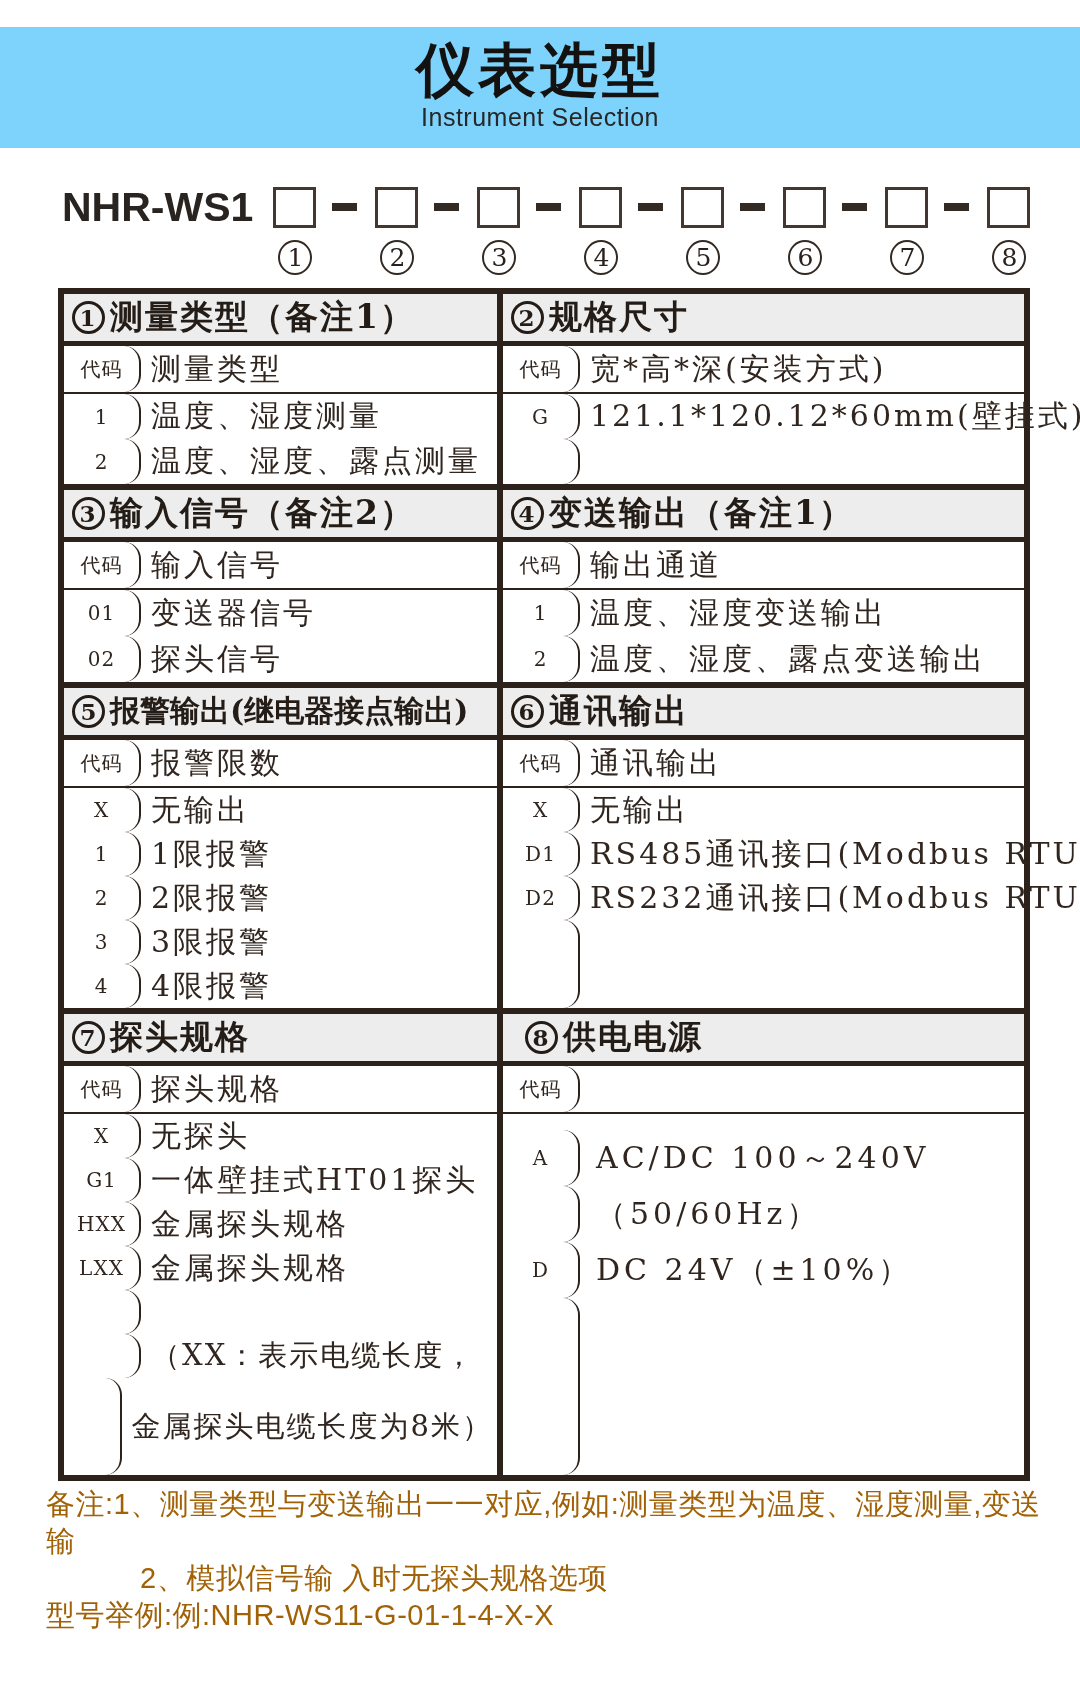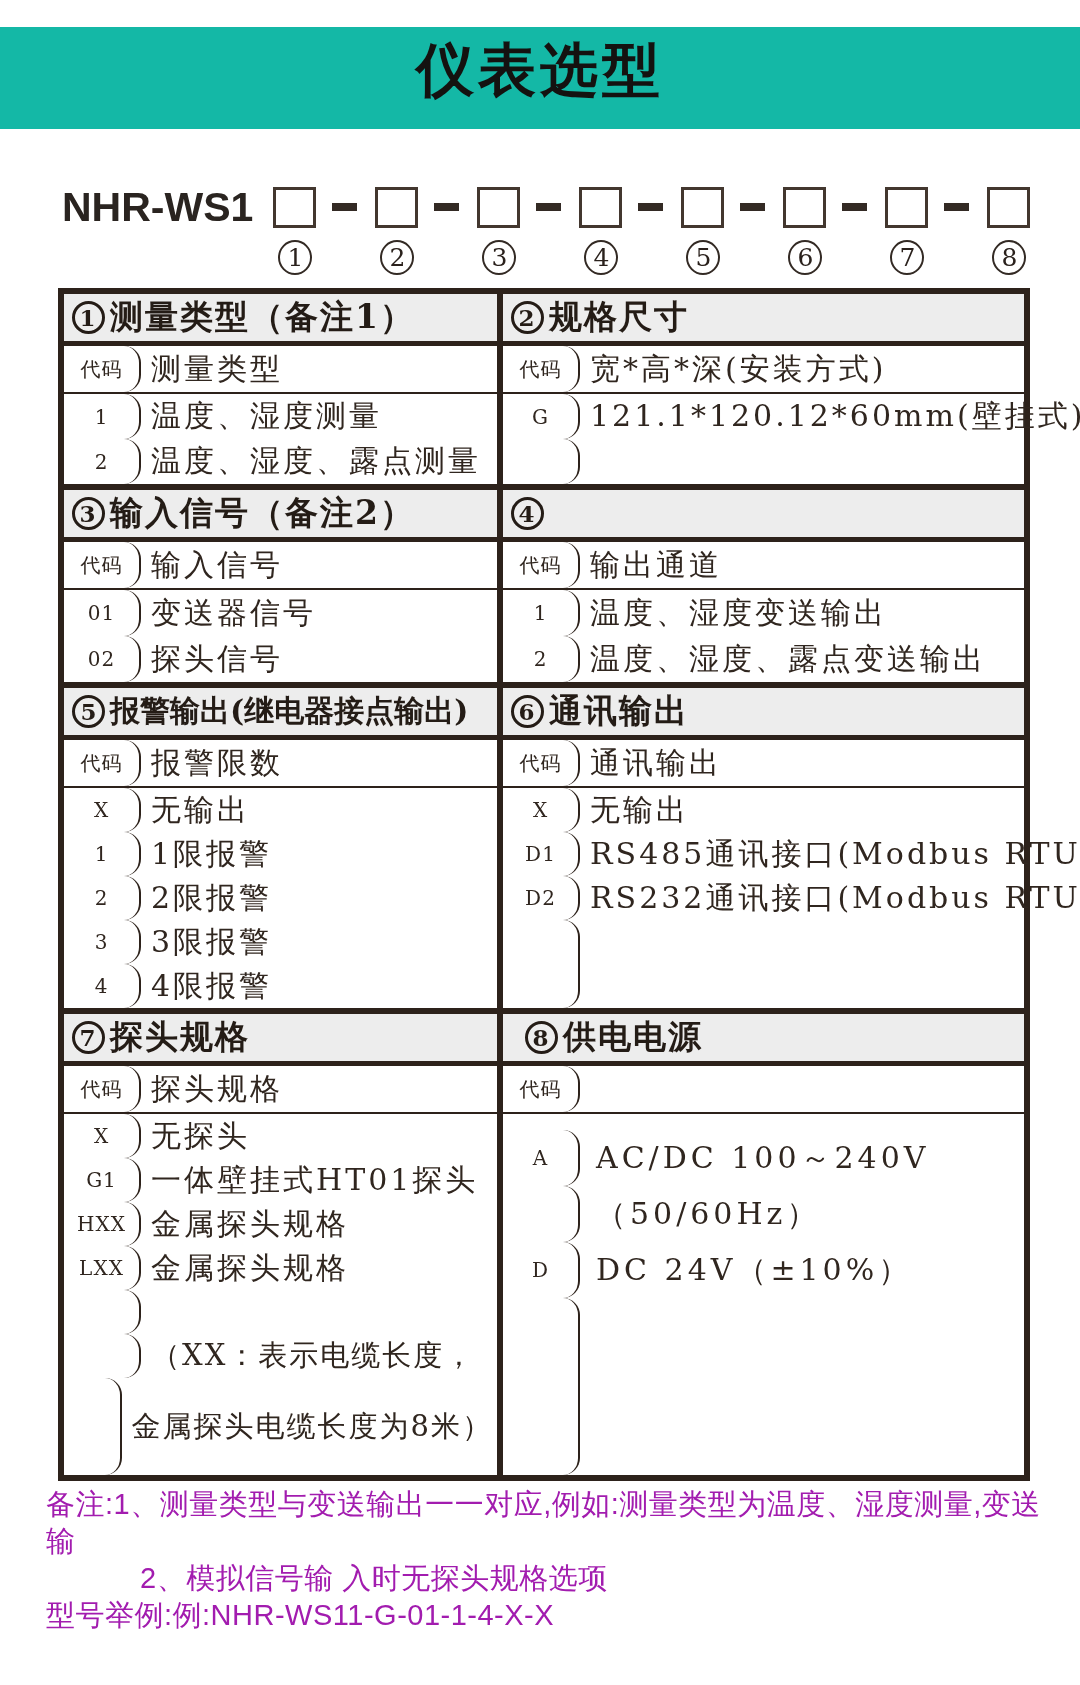--- a/index.html
+++ b/index.html
@@ -7,22 +7,22 @@
   body {
     width: 1080px; height: 1685px;
     position: relative;
     font-family: "Liberation Sans", sans-serif;
     color: #241c17;
     overflow: hidden;
   }
 
   
   .title-band {
-    position: absolute; top: 27px; left: 0; width: 1080px; height: 102px;
-    background: #14b8a6; text-align: center;
+    position: absolute; top: 27px; left: 0; width: 1080px; height: 121px;
+    background: #7dd3fc; text-align: center;
   }
   .page-title {
     padding-top: 10px;
     font-size: 58px; font-weight: bold; letter-spacing: 4px;
     line-height: 66px; color: #141210;
   }
   .page-subtitle {
     font-size: 25px; line-height: 28px; color: #272727; letter-spacing: 0.5px;
   }
 
@@ -101,29 +101,30 @@
   .spacer-line { min-height: 50px; }
   .note-row { min-height: 45px; justify-content: flex-end; }
   .note-row .desc-cell { font-size: 29px; letter-spacing: 2px; }
   .half.pt { padding-top: 16px; }
   .half.pt .line { min-height: 56px; }
   .half.pt .desc-cell { letter-spacing: 4px; padding-left: 16px; }
 
   
   .notes {
     position: absolute; top: 1486px; left: 46px; width: 1000px;
-    font-size: 29px; line-height: 37px; color: #a21caf; letter-spacing: 0.5px;
+    font-size: 29px; line-height: 37px; color: #a16207; letter-spacing: 0.5px;
   }
   .note-line.indent { padding-left: 94px; }
 </style>
 </head>
 <body>
 
 <div class="title-band">
   <div class="page-title">仪表选型</div>
+  <div class="page-subtitle">Instrument Selection</div>
 </div>
 
 <div class="model-area">
   <div class="model-prefix">NHR-WS1</div>
   <div class="units">
     <div class="unit">
       <div class="boxrow">
           <div class="mbox"></div>
           <div class="mdash"></div>
         </div>
@@ -232,20 +233,21 @@
 
   <div class="sec">
     <div class="trow head">
       <div class="headcell">
         <span class="hcirc">3</span>
         <span>输入信号（备注2）</span>
       </div>
       <div class="mid"></div>
       <div class="headcell">
         <span class="hcirc">4</span>
+        <span>变送输出（备注1）</span>
       </div>
     </div>
     <div class="trow sub">
       <div class="half">
         <div class="code-cell">代码</div>
         <div class="desc-cell">输入信号</div>
       </div>
       <div class="mid"></div>
       <div class="half">
         <div class="code-cell">代码</div>

